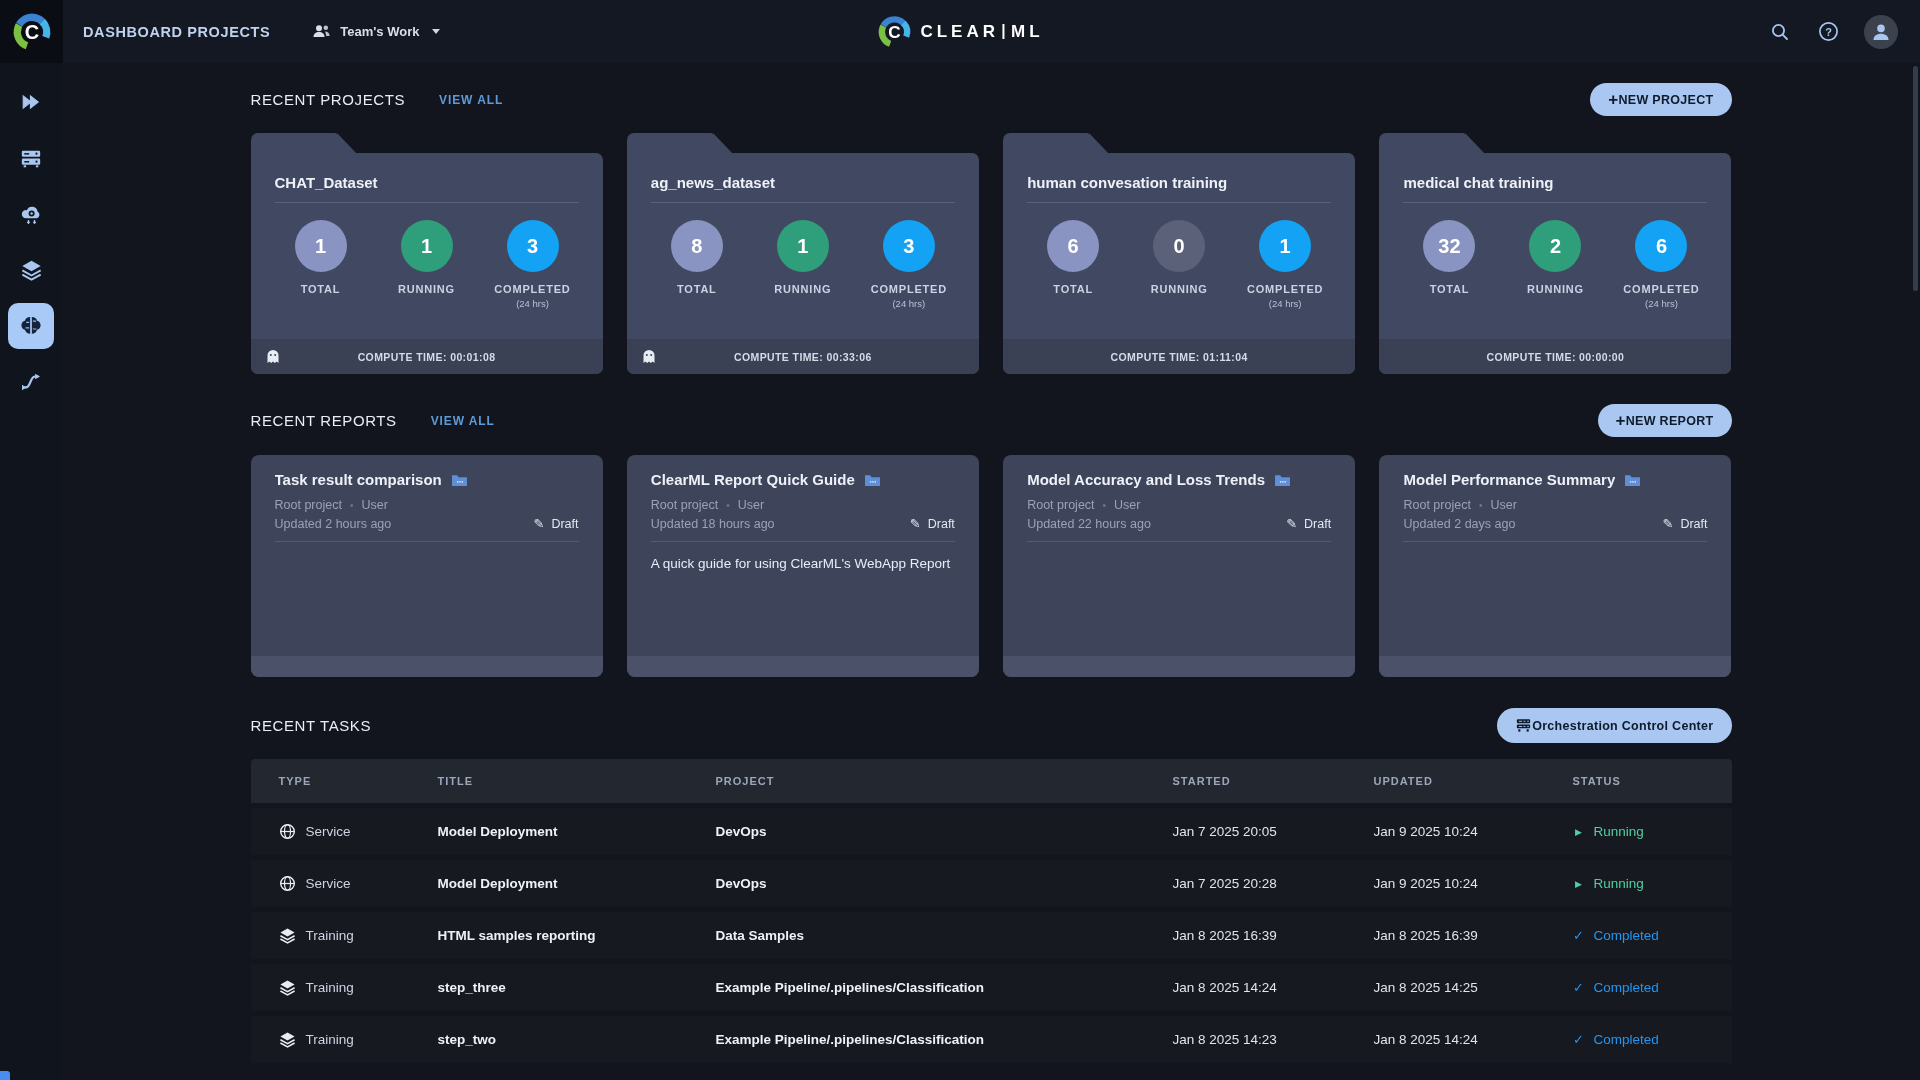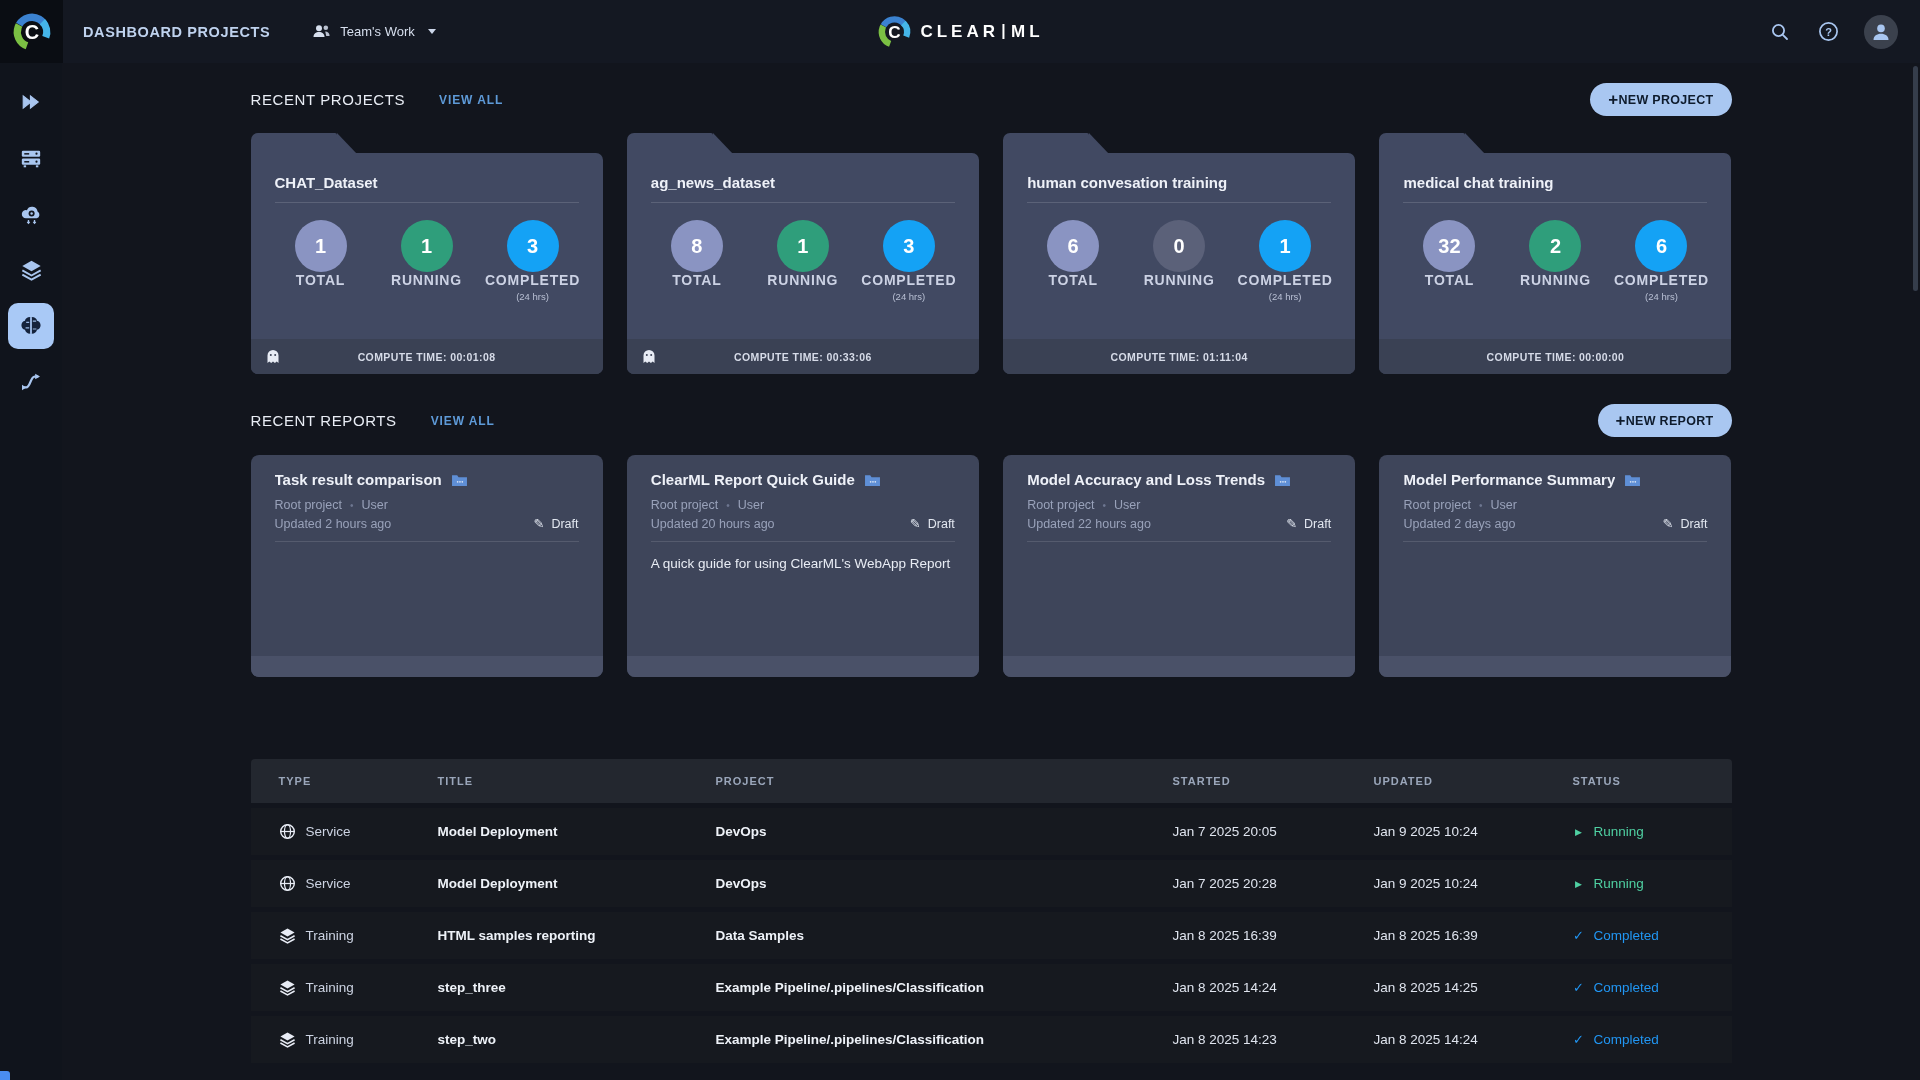--- a/index.html
+++ b/index.html
@@ -6,21 +6,21 @@
   html,body { width:1920px; height:1080px; overflow:hidden; background:#12141b;
     font-family:"Liberation Sans","DejaVu Sans",sans-serif; }
 
   
   .topbar { position:absolute; left:0; top:0; width:1920px; height:63px; background:#141822;
     display:flex; align-items:center; z-index:5; }
   .logo-block { width:63px; height:63px; background:#0a0d13; display:flex; align-items:center;
     justify-content:center; flex:0 0 auto; cursor:pointer; }
   .page-title { margin-left:20px; font-size:14.5px; font-weight:bold; color:#bfd2ee; letter-spacing:.6px; }
   .workspace { margin-left:42px; display:flex; align-items:center; gap:9px; color:#d7dfee;
-    font-size:13px; font-weight:normal; cursor:pointer; }
+    font-size:13px; font-weight:bold; cursor:pointer; }
   .caret { width:0; height:0; border-left:4.5px solid transparent; border-right:4.5px solid transparent;
     border-top:5px solid #cdd7ea; margin-left:4px; }
   .center-logo { position:absolute; left:50%; top:0; transform:translateX(-50%); height:63px;
     display:flex; align-items:center; gap:8px; }
   .center-logo .wordmark { display:flex; align-items:center; color:#ffffff; font-size:17px;
     font-weight:bold; letter-spacing:4px; }
   .logo-divider { width:2px; height:15px; background:#ffffff; margin:0 7px 0 3px; }
   .top-actions { position:absolute; right:22px; top:0; height:63px; display:flex; align-items:center; gap:24px; }
   .icon-btn { width:24px; height:24px; display:flex; align-items:center; justify-content:center; cursor:pointer; }
   .avatar { width:34px; height:34px; border-radius:50%; background:#3b414d; display:flex;
@@ -65,21 +65,21 @@
     white-space:nowrap; overflow:hidden; }
   .pdivider { height:1px; background:rgba(255,255,255,.14); margin:11px 24px 0 24px; }
   .pstats { display:flex; padding-left:17px; margin-top:17px; }
   .pstat { width:106px; display:flex; flex-direction:column; align-items:center; }
   .stat-circle { width:52px; height:52px; border-radius:50%; display:flex; align-items:center;
     justify-content:center; font-size:20px; font-weight:bold; color:#ffffff; }
   .stat-circle.total { background:#8a94c2; }
   .stat-circle.running { background:#2f9e7b; }
   .stat-circle.running[data-val="0"] { background:#5b6179; }
   .stat-circle.completed { background:#14a2f5; }
-  .stat-label { font-size:14px; font-weight:bold; color:#ccd2e4; letter-spacing:.8px; }
+  .stat-label { margin-top:11px; font-size:11px; font-weight:bold; color:#ccd2e4; letter-spacing:.8px; }
   .stat-note { margin-top:3px; font-size:9.5px; color:#b9c0d4; }
   .pfoot { position:absolute; left:0; right:0; bottom:0; height:35px; background:#3a4154;
     border-radius:0 0 7px 7px; display:flex; align-items:center; }
   .ghost-wrap { position:absolute; left:13px; top:8px; }
   .compute { width:100%; text-align:center; font-size:10.5px; font-weight:bold; color:#d6dbe8; letter-spacing:.4px; }
 
   
   #rep-cards { position:absolute; top:392px; left:0; width:100%; height:222px; display:flex; justify-content:space-between; }
   .rcard { position:relative; width:352px; height:222px; background:#3e455a; border-radius:8px;
     padding:16px 24px 0 24px; cursor:pointer; }
@@ -409,21 +409,21 @@
               <circle cx="9.5" cy="9.5" r=".9" fill="#d9e4f5"></circle>
               <circle cx="12" cy="9.5" r=".9" fill="#d9e4f5"></circle>
             </svg>
       </div>
       <div class="rmeta">
         <span>Root project</span>
         <span class="dot"></span>
         <span>User</span>
       </div>
       <div class="rmeta-row">
-        <span class="updated">Updated 20 hours ago</span>
+        <span class="updated">Updated 18 hours ago</span>
         <span class="draft">
           <span class="pencil"></span>
           <span>Draft</span>
         </span>
       </div>
       <div class="rdivider"></div>
       <div class="rdesc">A quick guide for using ClearML's WebApp Report</div>
       <div class="rfoot"></div>
     </div>
 
@@ -475,20 +475,38 @@
           <span class="pencil"></span>
           <span>Draft</span>
         </span>
       </div>
       <div class="rdivider"></div>
       <div class="rdesc"></div>
       <div class="rfoot"></div>
     </div>
   </div>
 
+  <div class="section-head" id="task-head">
+    <span class="section-title">RECENT TASKS</span>
+    <button class="pill">
+      <svg width="17" height="17" viewBox="0 0 18 18" style="fill:#0e1b2c;">
+        <rect x="2" y="2.5" width="14" height="4" rx="1"></rect>
+            <rect x="2" y="8" width="14" height="4" rx="1"></rect>
+        <rect x="4" y="4" width="3.5" height="1" fill="#a9c7f1"></rect>
+            <rect x="9" y="4" width="2" height="1" fill="#a9c7f1"></rect>
+            <circle cx="13.8" cy="4.5" r=".8" fill="#a9c7f1"></circle>
+        <rect x="4" y="9.5" width="3.5" height="1" fill="#a9c7f1"></rect>
+            <rect x="9" y="9.5" width="2" height="1" fill="#a9c7f1"></rect>
+            <circle cx="13.8" cy="10" r=".8" fill="#a9c7f1"></circle>
+        <rect x="3.5" y="13" width="2.2" height="2.5"></rect>
+            <rect x="12.3" y="13" width="2.2" height="2.5"></rect>
+      </svg>
+      <span>Orchestration Control Center</span>
+    </button>
+  </div>
 
   <div id="table">
     <div class="thead">
       <span class="th">TYPE</span>
       <span class="th">TITLE</span>
       <span class="th">PROJECT</span>
       <span class="th">STARTED</span>
       <span class="th">UPDATED</span>
       <span class="th">STATUS</span>
     </div>

